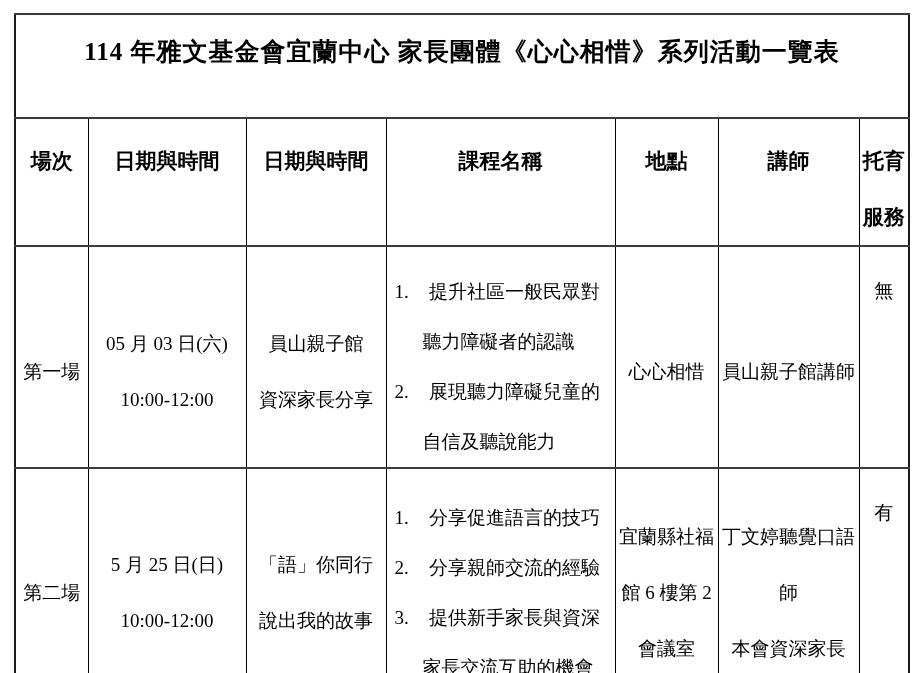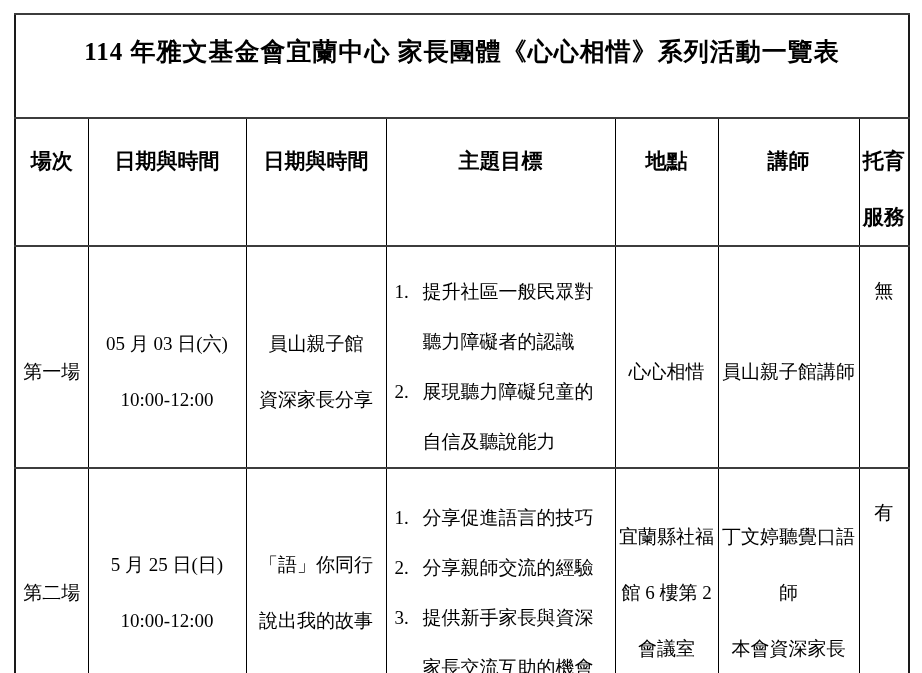--- a/index.html
+++ b/index.html
@@ -73,21 +73,21 @@
     line-height: 50px;
     align-items: flex-start;
   }
   .goal-num {
     flex: none;
     width: 28px;
     text-align: left;
   }
   .goal-text { flex: 1; min-width: 0; }
   .goal-text .line { display: block; }
-  .goal-text .line:first-child { text-align: left; }
+  .goal-text .line:first-child { text-align: center; }
   
   table.doc-table td.childcare {
     vertical-align: top;
     padding-top: 22px;
     line-height: 44px;
   }
   
   td.lecturer div { }
 </style>
 </head>
@@ -105,21 +105,21 @@
       <col style="width:50px">
     </colgroup>
     <tbody>
       <tr class="title-row">
         <td colspan="7" class="title-cell">114 年雅文基金會宜蘭中心 家長團體《心心相惜》系列活動一覽表</td>
       </tr>
       <tr class="header-row">
         <td>場次</td>
         <td>日期與時間</td>
         <td>日期與時間</td>
-        <td>主題目標</td>
+        <td>課程名稱</td>
         <td>地點</td>
         <td>講師</td>
         <td>托育服務</td>
       </tr>
 
       <tr class="body-row row1">
         <td class="session">第一場</td>
         <td class="datetime">
           <div>05 月 03 日(六)</div>
           <div>10:00-12:00</div>

